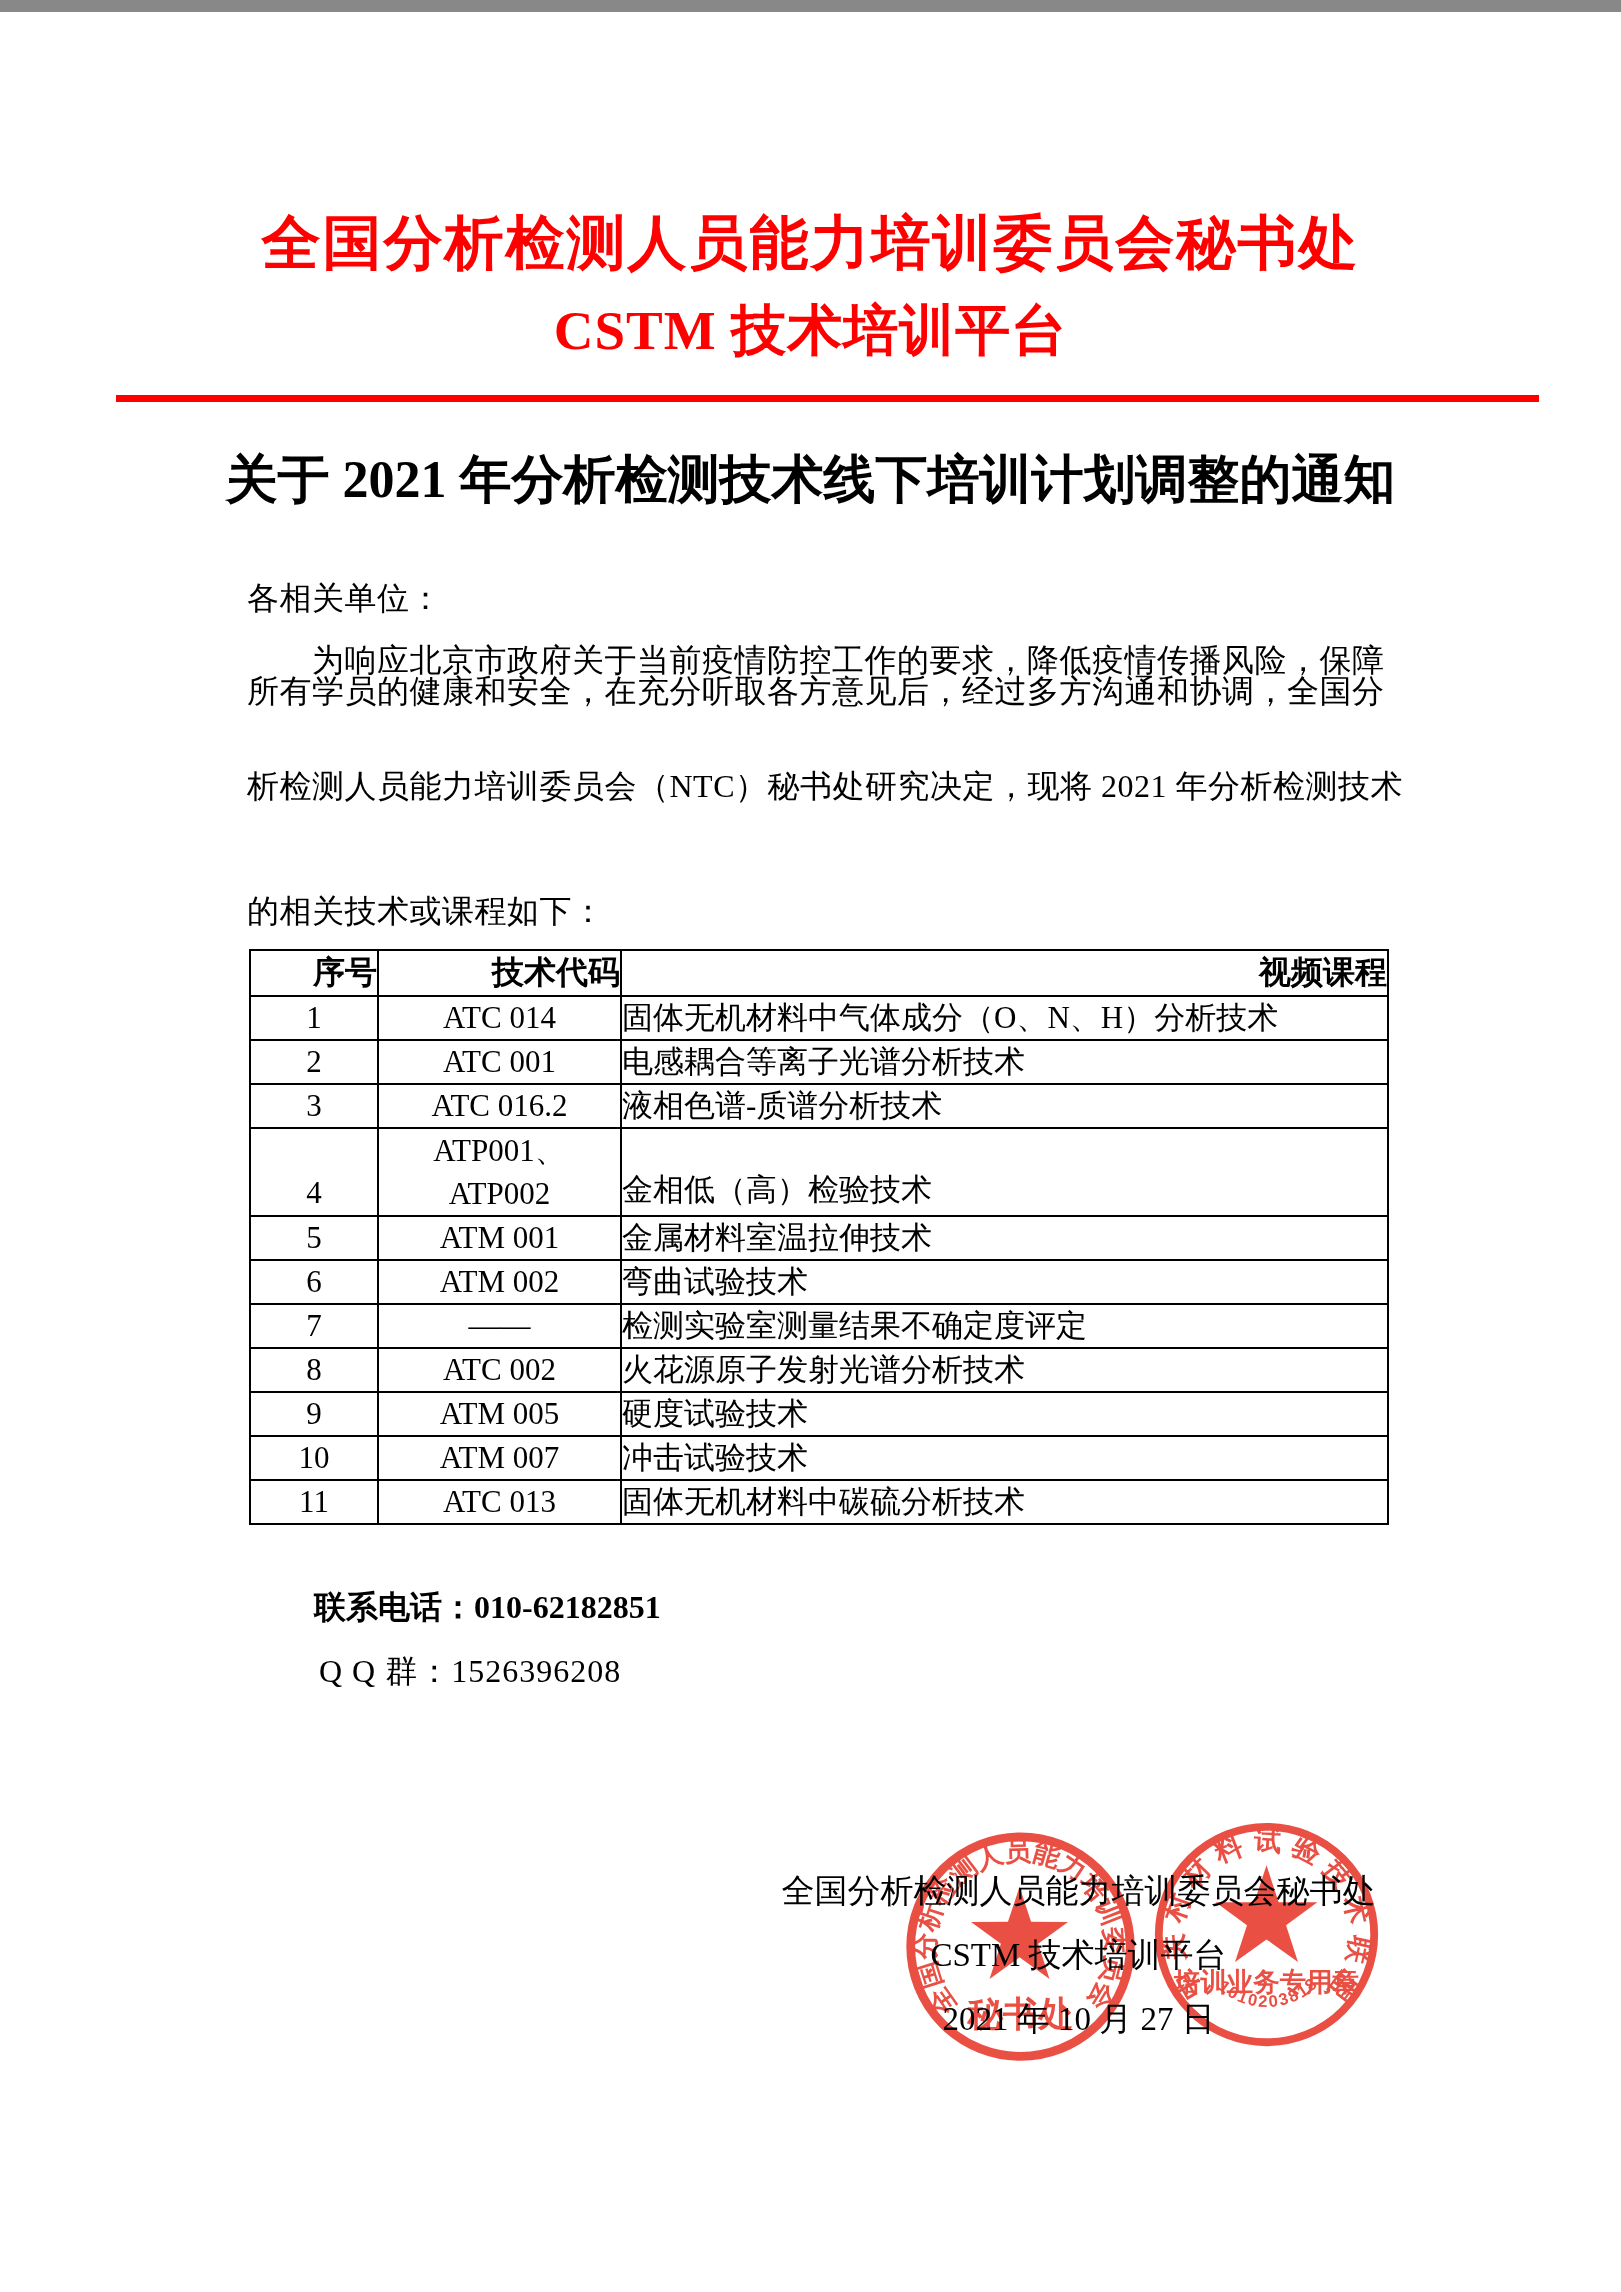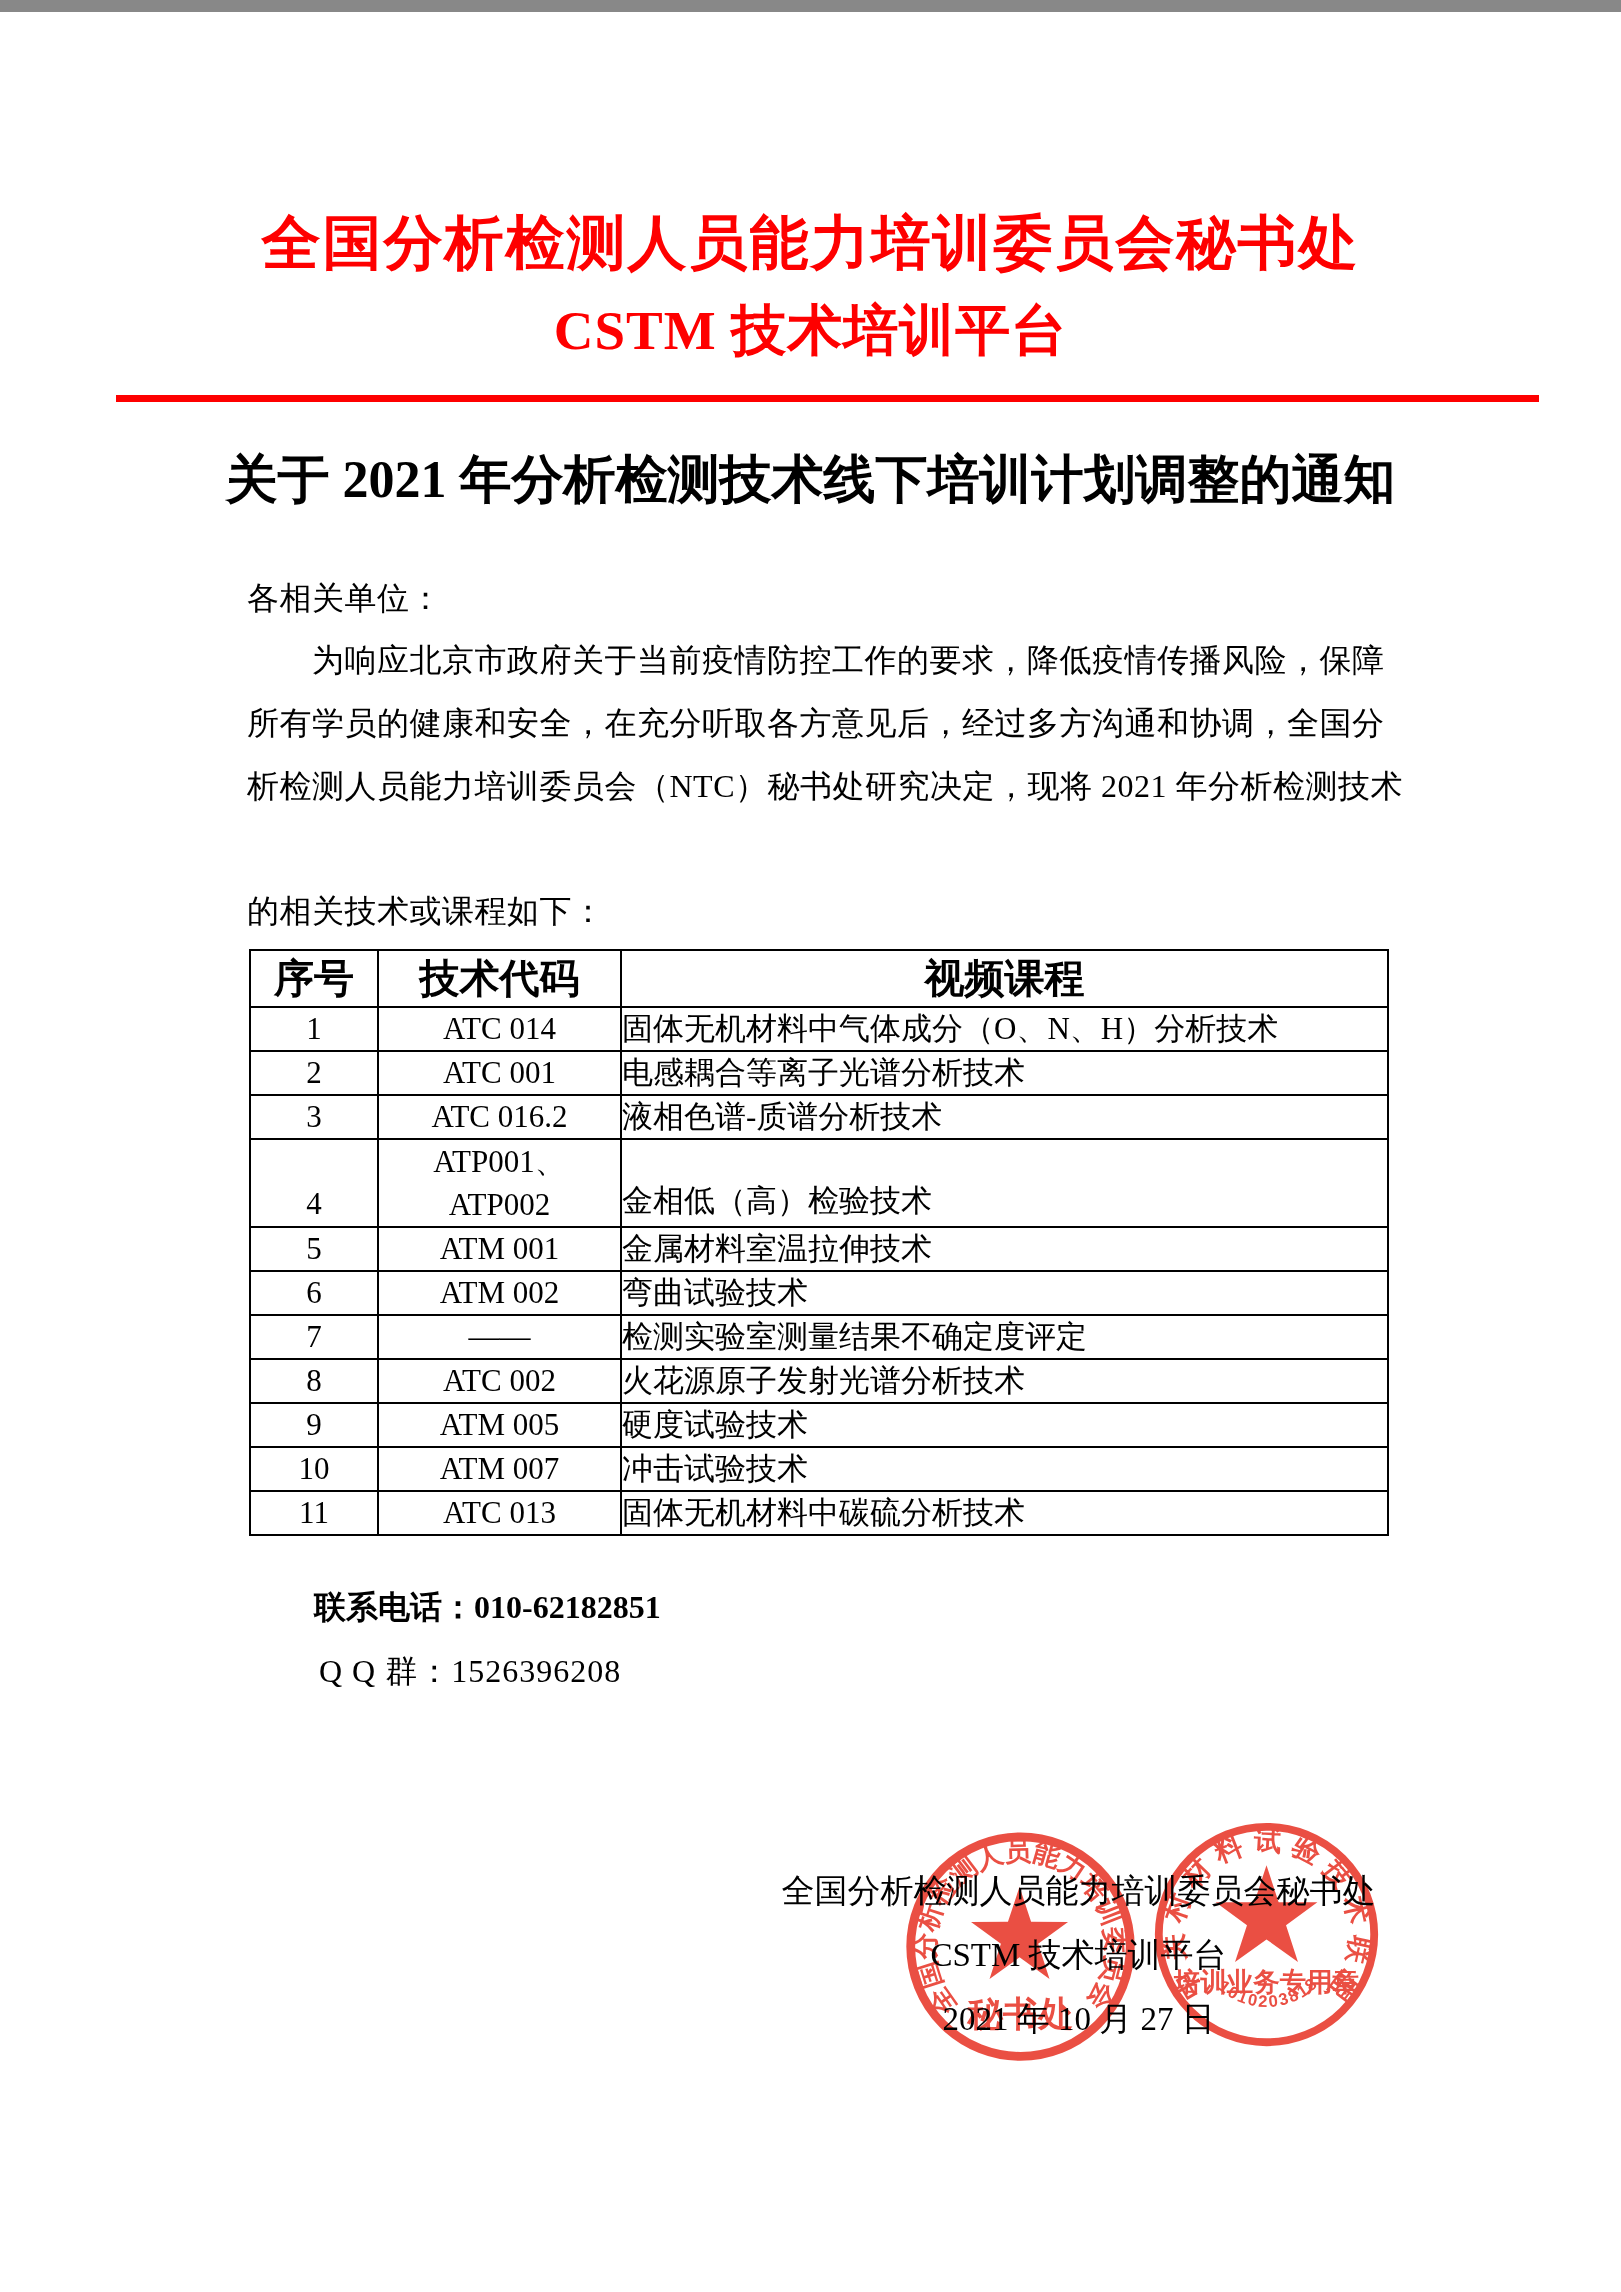--- a/index.html
+++ b/index.html
@@ -53,21 +53,21 @@
   .course-table col.c1{width:128px;}
   .course-table col.c2{width:243px;}
   .course-table col.c3{width:767px;}
   .course-table th,.course-table td{
     border:2px solid #000;
     border-top-width:2.9px;border-bottom-width:2.9px;
     padding:0;
     font-weight:normal;
     vertical-align:middle;
   }
-  .course-table th{font-weight:bold;font-size:40px;height:41px;text-align:center;}
+  .course-table th{font-weight:bold;font-size:32px;height:41px;text-align:right;}
   .course-table td{height:38px;}
   .td-no,.td-code{text-align:center;}
   .td-course{text-align:left;padding-left:13.7px;}
   tr.tall td{height:81px;}
   tr.tall .td-no,tr.tall .td-course{vertical-align:bottom;padding-bottom:3.9px;}
   .code2{line-height:43px;}
   
   .contact1{top:1574px;left:314px;font-size:32px;white-space:nowrap;font-weight:bold;}
   .contact2{top:1638px;left:319px;font-size:32px;white-space:nowrap;letter-spacing:1px;}
   
@@ -88,21 +88,21 @@
 <div class="page">
 
   <div class="abs lh1">全国分析检测人员能力培训委员会秘书处</div>
   <div class="abs lh2">CSTM 技术培训平台</div>
   <div class="abs redrule"></div>
 
   <div class="abs doc-title">关于 2021 年分析检测技术线下培训计划调整的通知</div>
 
   <div class="abs bodyline" style="top:567px;">各相关单位：</div>
   <div class="abs bodyline indent" style="top:629px;">为响应北京市政府关于当前疫情防控工作的要求，降低疫情传播风险，保障</div>
-  <div class="abs bodyline" style="top:692px;">所有学员的健康和安全，在充分听取各方意见后，经过多方沟通和协调，全国分</div>
+  <div class="abs bodyline" style="top:660px;">所有学员的健康和安全，在充分听取各方意见后，经过多方沟通和协调，全国分</div>
   <div class="abs bodyline" style="top:755px;">析检测人员能力培训委员会（NTC）秘书处研究决定，现将 2021 年分析检测技术</div>
   <div class="abs bodyline" style="top:880px;">的相关技术或课程如下：</div>
 
   <table class="course-table">
     <colgroup>
         <col class="c1">
         <col class="c2">
         <col class="c3">
       </colgroup>
     <tbody>

